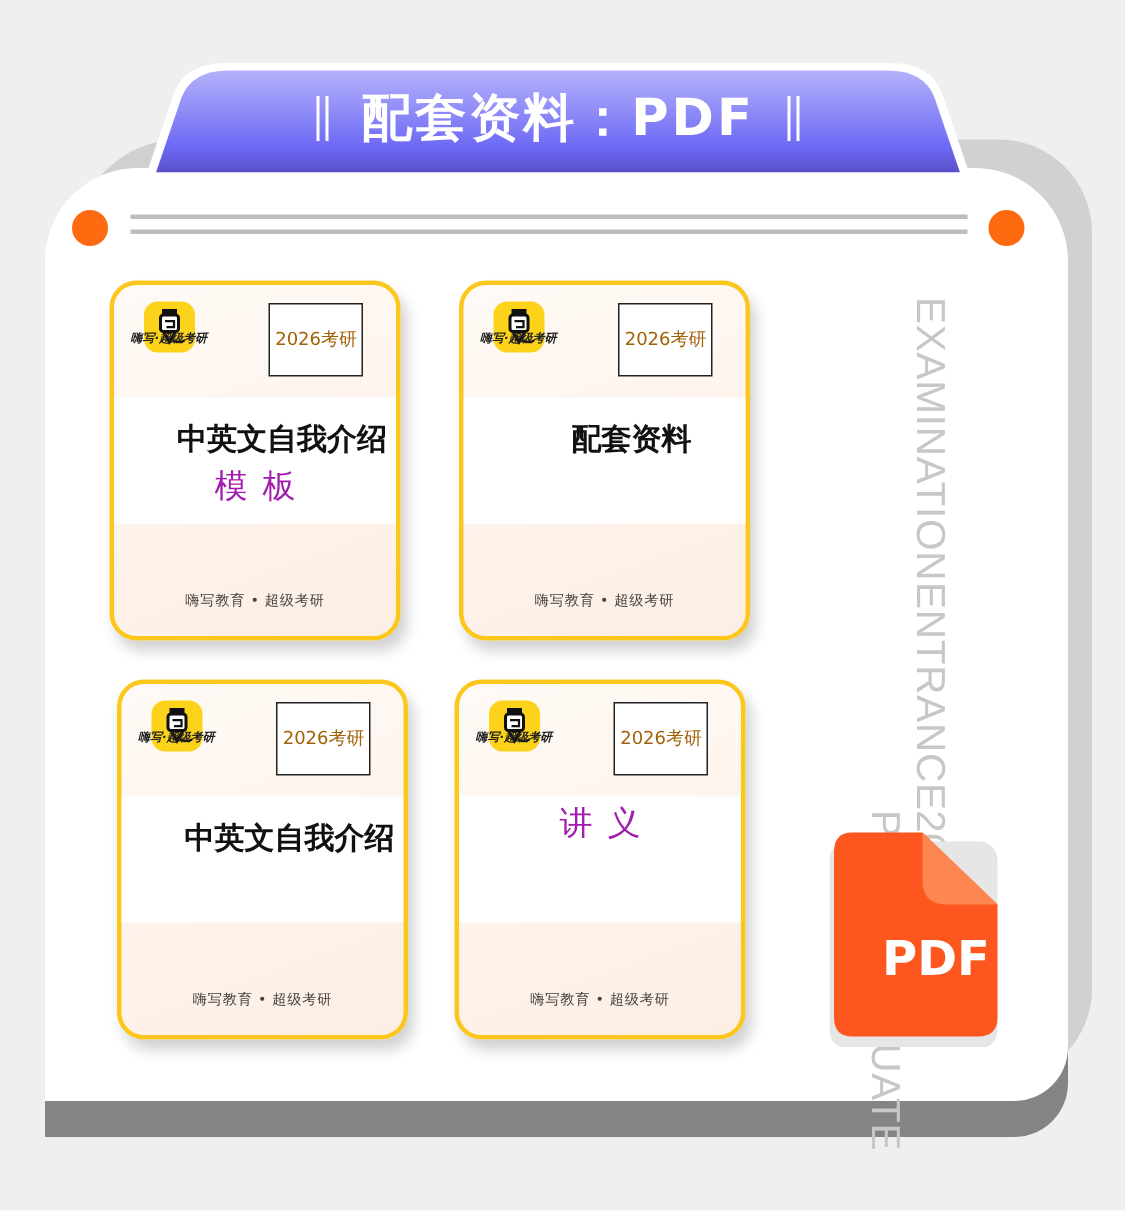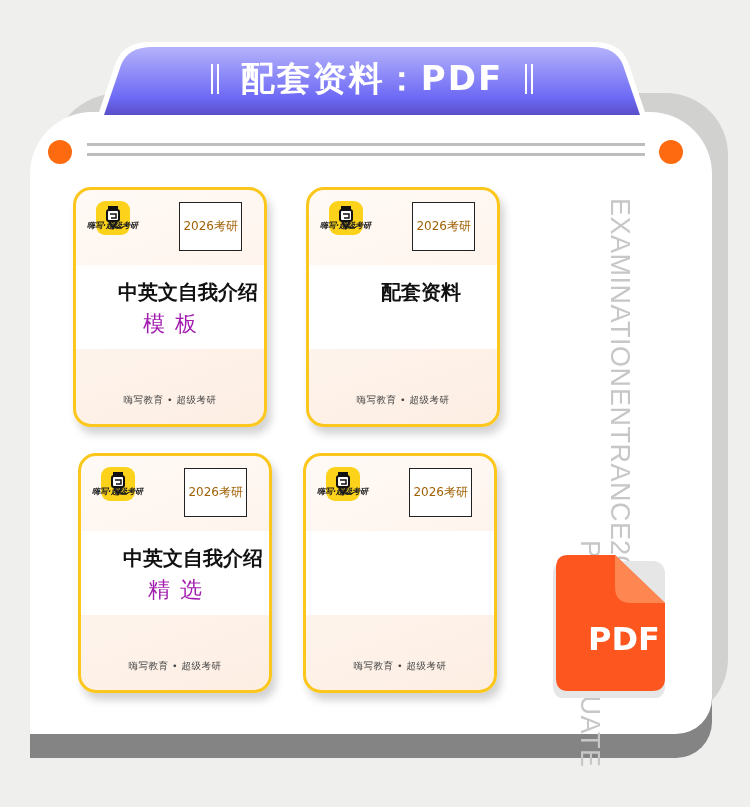--- a/index.html
+++ b/index.html
@@ -185,38 +185,38 @@
       <rect x="11" y="9" width="12" height="11" rx="2" fill="#fff" stroke="#111" stroke-width="2"></rect>
       <path d="M14 13 h6 v4 h-5" fill="none" stroke="#111" stroke-width="1.5"></path>
       <path d="M13 20 L17 27 L21 20" fill="none" stroke="#111" stroke-width="2"></path>
       <path d="M19 26 Q24 28 27 26" fill="none" stroke="#111" stroke-width="1.5"></path>
     </svg>
   </div>
   <div class="logo-caption">嗨写·超级考研</div>
   <div class="year-badge">2026考研</div>
   <div class="title-band">
     <span class="title-main">中英文自我介绍</span>
-    <span class="title-sub">精选</span>
   </div>
   <div class="footer-text">嗨写教育 • 超级考研</div>
 </div>
 
 <div class="booklet b4">
   <div class="logo">
     <svg width="34" height="34" viewBox="0 0 34 34">
       <rect x="12" y="5" width="10" height="4" fill="#111"></rect>
       <rect x="11" y="9" width="12" height="11" rx="2" fill="#fff" stroke="#111" stroke-width="2"></rect>
       <path d="M14 13 h6 v4 h-5" fill="none" stroke="#111" stroke-width="1.5"></path>
       <path d="M13 20 L17 27 L21 20" fill="none" stroke="#111" stroke-width="2"></path>
       <path d="M19 26 Q24 28 27 26" fill="none" stroke="#111" stroke-width="1.5"></path>
     </svg>
   </div>
   <div class="logo-caption">嗨写·超级考研</div>
   <div class="year-badge">2026考研</div>
   <div class="title-band">
+    <span class="title-sub">讲义</span>
   </div>
   <div class="footer-text">嗨写教育 • 超级考研</div>
 </div>
 
 <svg class="pdf-icon" viewBox="0 0 115 145">
   <rect x="0" y="8" width="112" height="138" rx="12" fill="#e6e6e6"></rect>
   <path d="M15 2 L62 2 L112 50 L112 125 Q112 138 99 138 L15 138 Q3 138 3 125 L3 15 Q3 2 15 2 Z" fill="#fd561e"></path>
   <path d="M62 2 L112 50 L78 50 Q62 50 62 34 Z" fill="#fe8650"></path>
 </svg>
 <div class="pdf-label">PDF</div>

